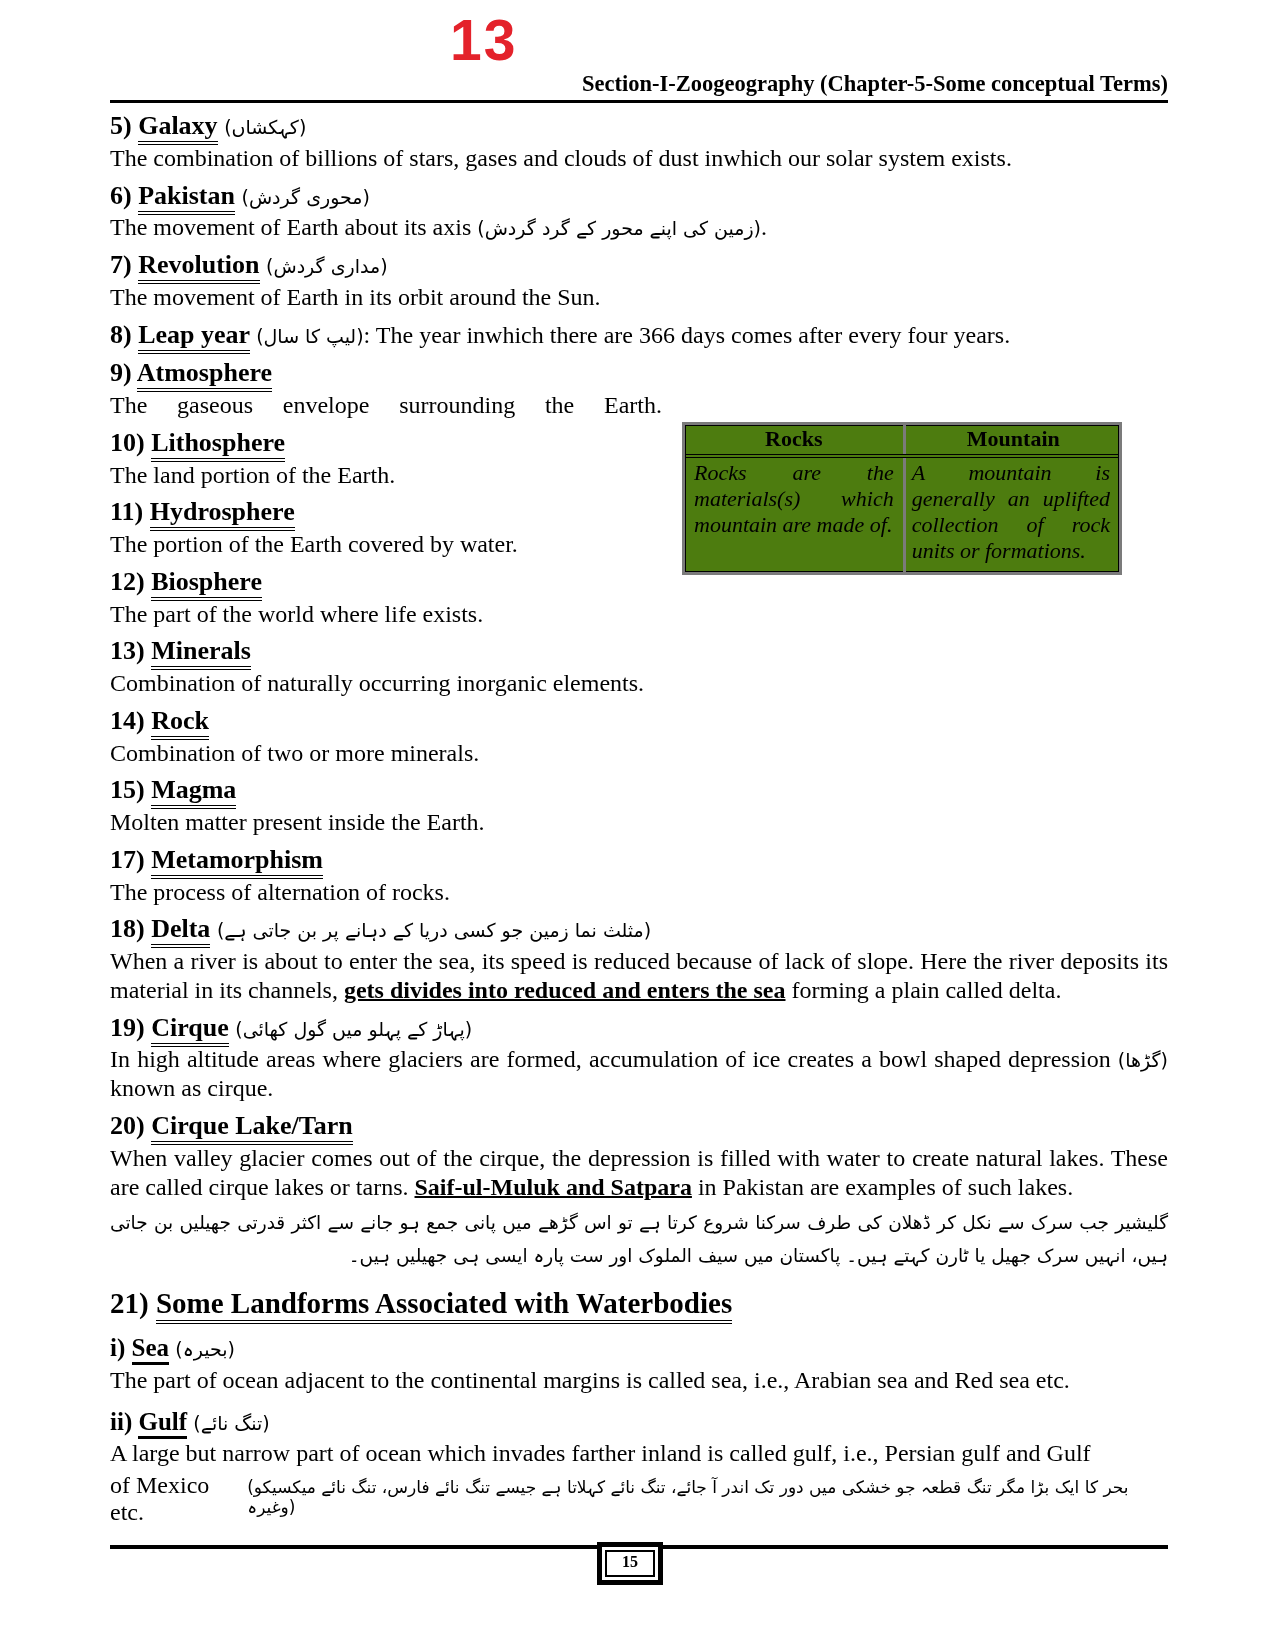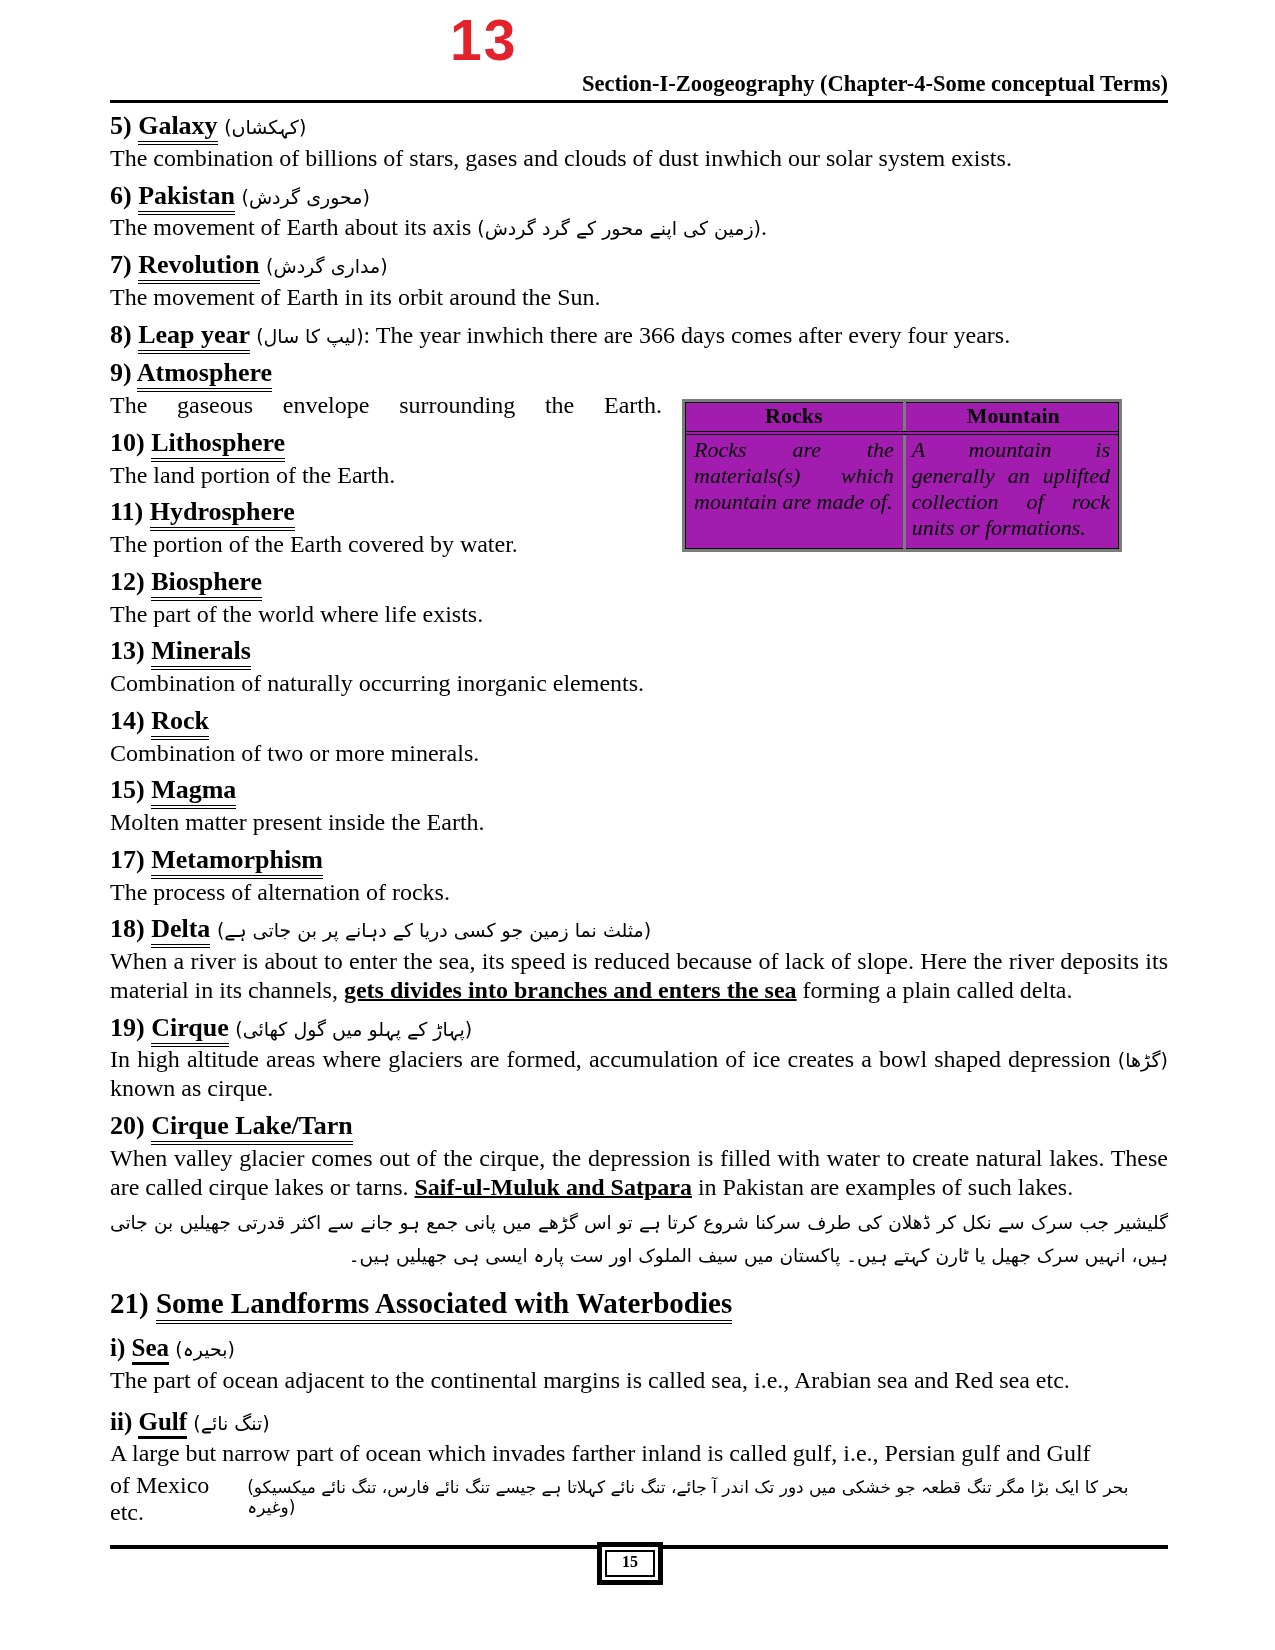--- a/index.html
+++ b/index.html
@@ -27,41 +27,41 @@
   .bu{font-weight:bold;text-decoration:underline;text-decoration-thickness:2px;}
 
   
   .ur{font-family:"DejaVu Sans",sans-serif;font-weight:normal;font-size:19px;unicode-bidi:embed;}
   .ur-para{font-family:"DejaVu Sans",sans-serif;direction:rtl;text-align:justify;
            font-size:18.5px;line-height:1.75;margin:6px 0 2px;}
   .gulf-row{display:flex;align-items:baseline;font-size:24px;margin-top:4px;}
   .gulf-row .ur{font-size:17px;}
 
   
-  .rocks-table{position:absolute;left:682px;top:399px;width:434px;background:#a21caf;
+  .rocks-table{position:absolute;left:682px;top:422px;width:434px;background:#4d7c0f;
                border:3px solid #7b7b7b;box-shadow:inset 0 0 0 1px #000;}
   .rocks-table table{width:100%;border-collapse:collapse;font-size:22px;}
   .rocks-table th{font-weight:bold;text-align:center;padding:1px 4px 2px;border-bottom:4px double #000;}
   .rocks-table th+th,.rocks-table td+td{border-left:3px solid #7b7b7b;padding-left:6px;}
   .rocks-table td{padding:2px 9px 8px;text-align:justify;line-height:1.18;vertical-align:top;font-style:italic;}
   .rocks-table col.c1{width:50.5%;}
 
   
   .footer-rule{position:absolute;left:110px;width:1058px;top:1545px;border-top:4px solid #000;}
   .page-box{position:absolute;top:1542px;left:597px;background:#fff;border:5px solid #000;padding:3px;}
   .page-box-inner{border:2px solid #000;padding:0 15px 2px;font-size:16px;font-weight:bold;line-height:1.3;}
 </style>
 </head>
 <body>
 
 <div class="page">
 
   <div class="header">
     <div class="thirteen">13</div>
-    <div class="section-title">Section-I-Zoogeography (Chapter-4-Some conceptual Terms)</div>
+    <div class="section-title">Section-I-Zoogeography (Chapter-5-Some conceptual Terms)</div>
   </div>
 
   <div class="content">
 
     <div class="item">
       <div class="h"><span class="num">5)</span> <span class="term">Galaxy</span> <span class="ur">(کہکشاں)</span></div>
       <p class="def">The combination of billions of stars, gases and clouds of dust inwhich our solar system exists.</p>
     </div>
 
     <div class="item">
@@ -114,21 +114,21 @@
     </div>
 
 
     <div class="item">
       <div class="h"><span class="num">17)</span> <span class="term">Metamorphism</span></div>
       <p class="def">The process of alternation of rocks.</p>
     </div>
 
     <div class="item">
       <div class="h"><span class="num">18)</span> <span class="term">Delta</span> <span class="ur">(مثلث نما زمین جو کسی دریا کے دہانے پر بن جاتی ہے)</span></div>
-      <p class="def"><span>When a river is about to enter the sea, its speed is reduced because of lack of slope. Here the river deposits its material in its channels, </span><span class="bu">gets divides into branches and enters the sea</span><span> forming a plain called delta.</span></p>
+      <p class="def"><span>When a river is about to enter the sea, its speed is reduced because of lack of slope. Here the river deposits its material in its channels, </span><span class="bu">gets divides into reduced and enters the sea</span><span> forming a plain called delta.</span></p>
     </div>
 
     <div class="item">
       <div class="h"><span class="num">19)</span> <span class="term">Cirque</span> <span class="ur">(پہاڑ کے پہلو میں گول کھائی)</span></div>
       <p class="def"><span>In high altitude areas where glaciers are formed, accumulation of ice creates a bowl shaped depression </span><span class="ur">(گڑھا)</span><span> known as cirque.</span></p>
     </div>
 
     <div class="item">
       <div class="h"><span class="num">20)</span> <span class="term">Cirque Lake/Tarn</span></div>
       <p class="def"><span>When valley glacier comes out of the cirque, the depression is filled with water to create natural lakes. These are called cirque lakes or tarns. </span><span class="bu">Saif-ul-Muluk and Satpara</span><span> in Pakistan are examples of such lakes.</span></p>

